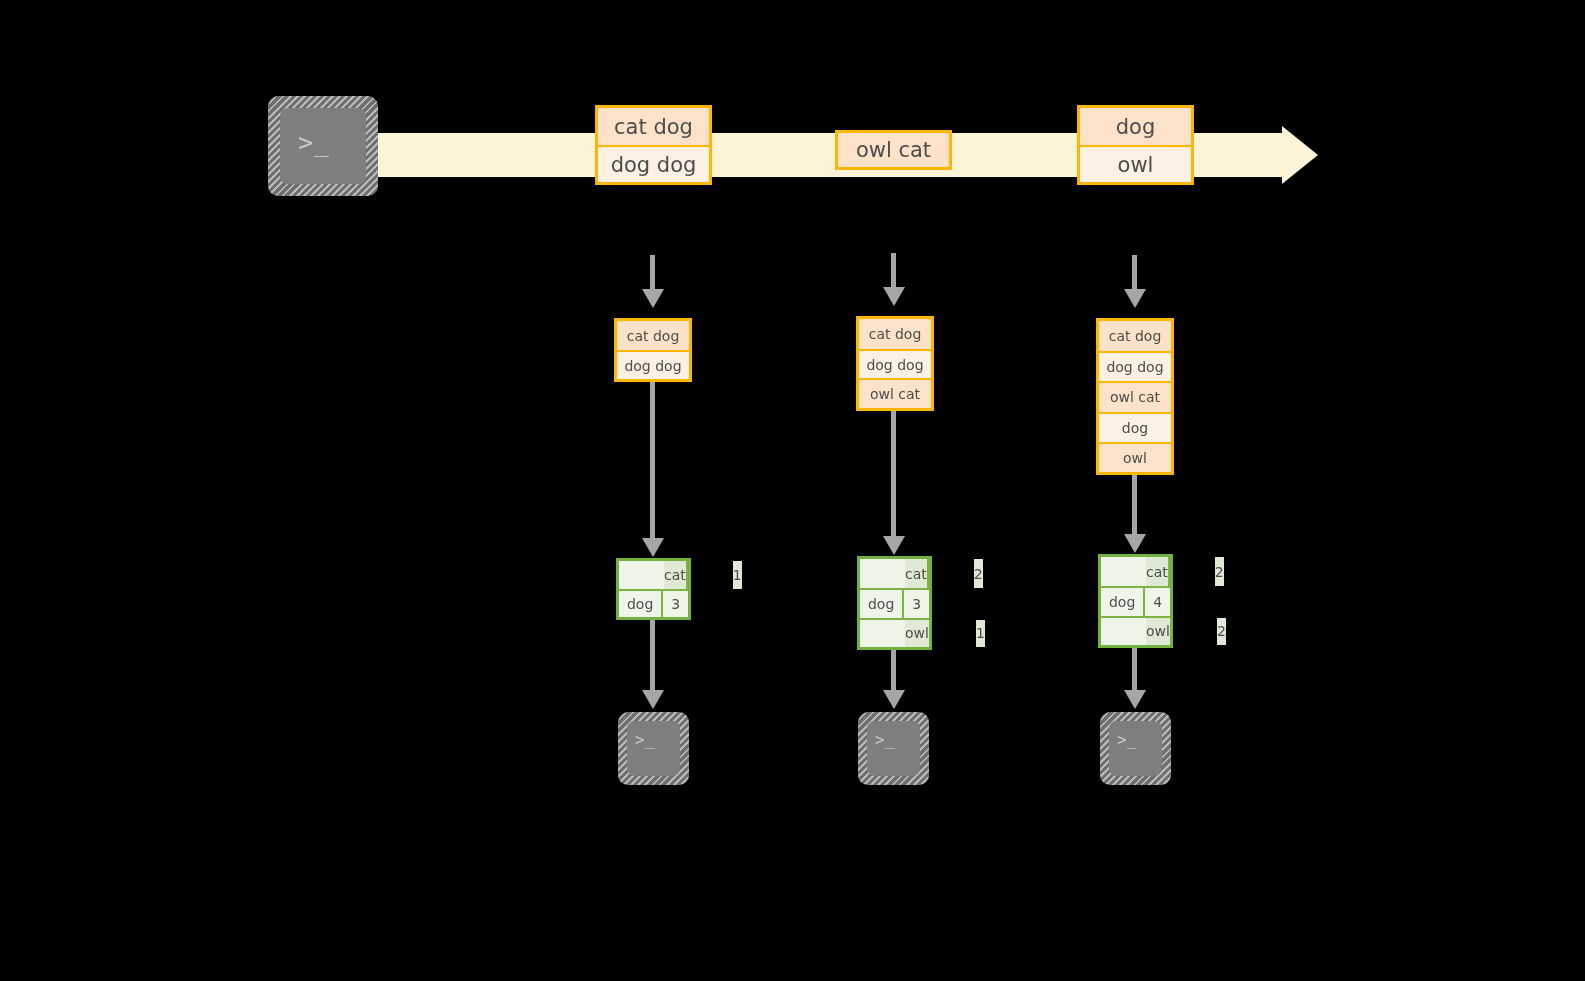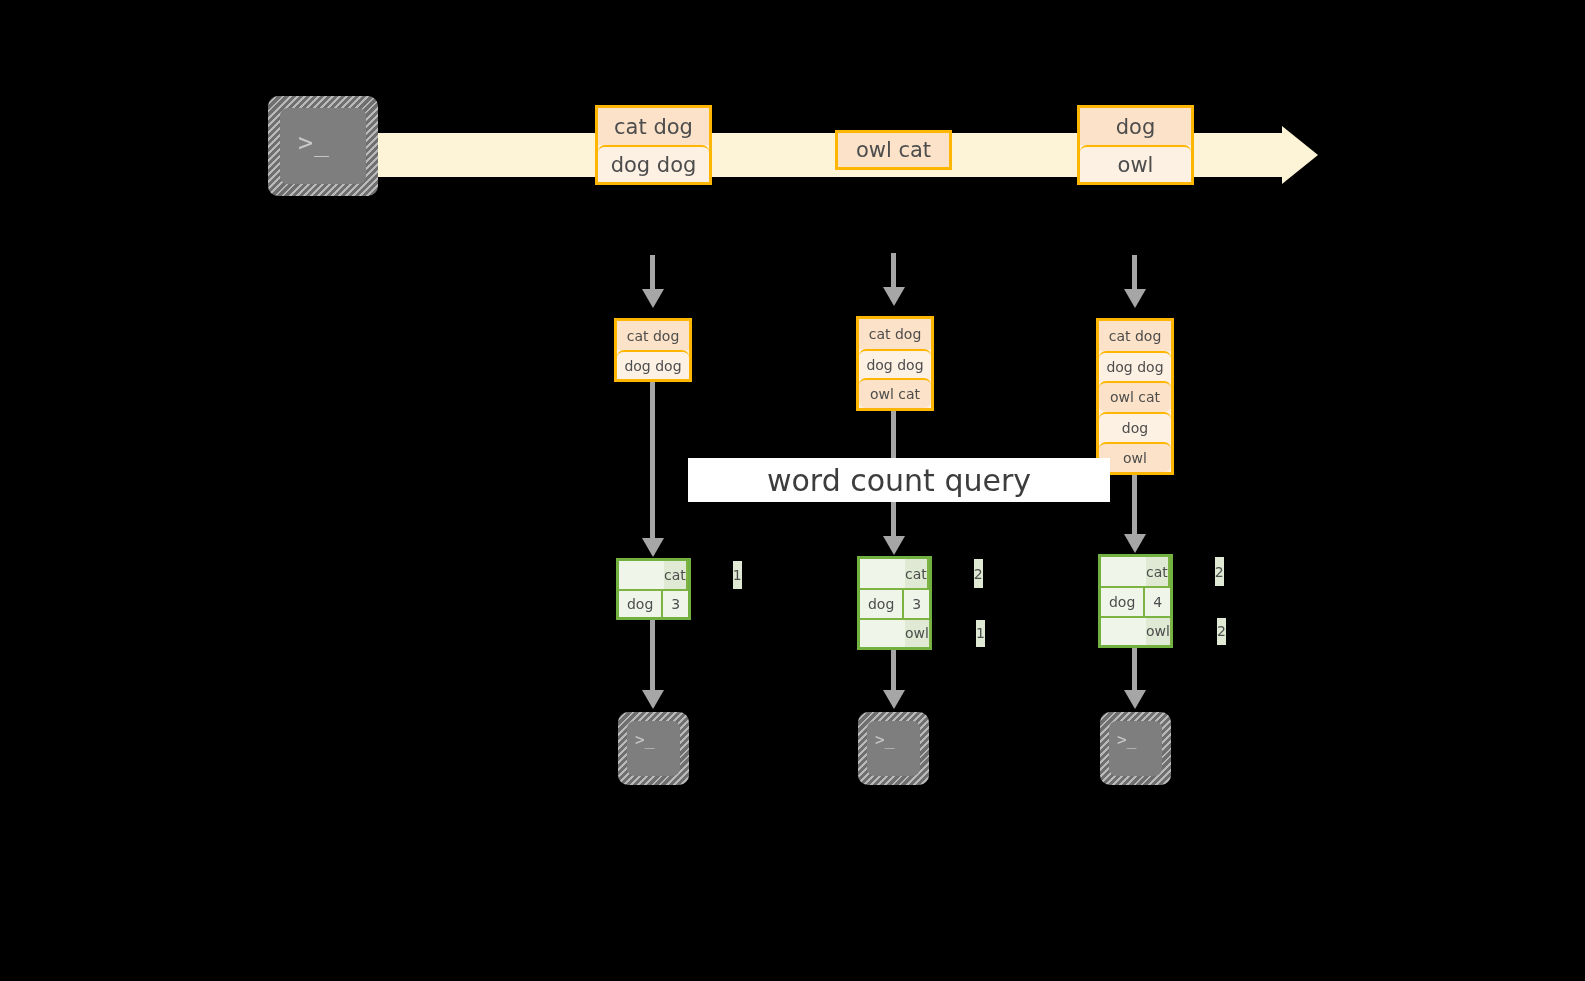--- a/index.html
+++ b/index.html
@@ -66,21 +66,21 @@
     box-sizing: border-box;
     display: flex;
     align-items: center;
     justify-content: center;
     color: #4d4d4d;
     white-space: nowrap;
     overflow: hidden;
   }
   .stack .cell.dark  { background: #FBE2C8; }
   .stack .cell.light { background: #FDF1E4; }
-  .stack .cell + .cell { border-top: 2px solid #FFB600; border-radius: 7px; }
+  .stack .cell + .cell { border-top: 2px solid #FFB600; }
 
   
   .rtable {
     position: absolute;
     border: 3px solid #72B040;
     box-sizing: border-box;
     background: #EFF5E9;
   }
   .rtable .row {
     display: flex;
@@ -246,15 +246,14 @@
   </div>
 
   <div class="conn" style="left:1132px; top:648px; width:5px; height:45px;"></div>
   <div class="conn-head" style="left:1124px; top:690px;"></div>
 
   <div class="terminal" style="left:1100px; top:712px; width:71px; height:73px;">
     <div class="inner" style="left:9px; top:9px; right:9px; bottom:9px;"></div>
     <div class="prompt" style="left:17px; top:20px; font-size:16px;">&gt;_</div>
   </div>
 
-  <div class="query-label" style="left:688px; top:458px; width:422px; height:44px; font-size:30px;">word count query</div>
 
 </div>
 
 </body></html>

